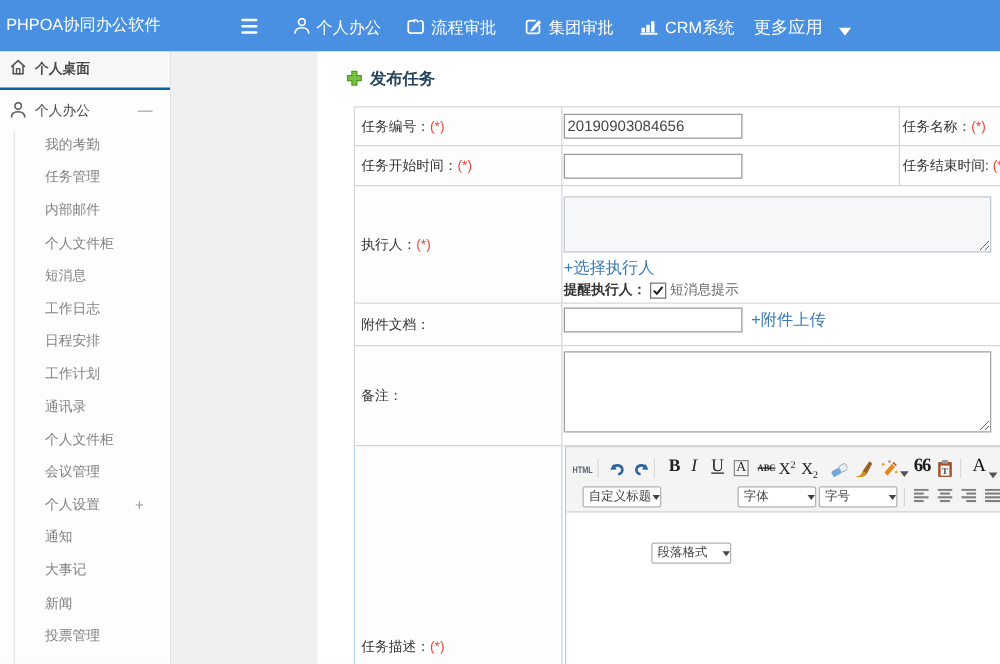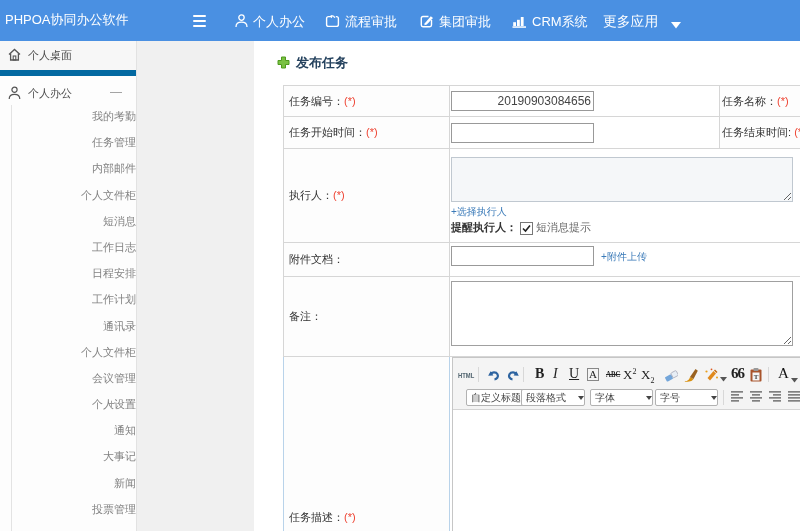--- a/index.html
+++ b/index.html
@@ -5,41 +5,41 @@
 * { margin:0; padding:0; box-sizing:content-box; }
 html,body { width:800px; height:531px; overflow:hidden; font-family:"Liberation Sans",sans-serif; background:#f0f0f0; }
 #topbar { position:absolute; left:0; top:0; width:800px; height:41px; background:#4a90e2; color:#fff; z-index:10; }
 #logo { position:absolute; left:5px; top:11px; font-size:13px; color:#fff; }
 .tbi { position:absolute; top:0; height:41px; color:#fff; font-size:14px; }
 #hamb { left:193px; top:15px; width:13px; }
 #hamb div { height:2px; background:#fff; margin-bottom:3px; border-radius:1px; }
 .navitem { position:absolute; top:13px; color:#fff; font-size:13px; white-space:nowrap; }
 .navitem svg { vertical-align:-2px; margin-right:5px; }
 #sidebar { position:absolute; left:0; top:41px; width:136px; height:490px; background:#fdfdfd; border-right:1px solid #e2e2e2; z-index:5; }
-#sb-desk { height:29px; line-height:29px; background:#f7f7f7; border-bottom:6px solid #0369a1; color:#4a4a4a; font-size:11px; }
+#sb-desk { height:29px; line-height:29px; background:#f7f7f7; border-bottom:2px solid #0369a1; color:#4a4a4a; font-size:11px;font-weight:bold; }
 #sb-desk svg { vertical-align:-2px; margin-left:8px; margin-right:7px; }
 #sb-office { height:34px; line-height:34px; color:#4a4a4a; font-size:11px; position:relative; }
 #sb-office svg { vertical-align:-3px; margin-left:8px; margin-right:7px; }
 #sb-office .minus { position:absolute; right:14px; top:-1px; color:#999; font-size:12px; }
 #sb-list { position:absolute; left:0; top:62px; width:136px; }
 #treeline { position:absolute; left:11px; top:64px; bottom:0; width:1px; background:#e3e3e3; height:428px; }
-.sbi { height:26.2px; line-height:26.2px; padding-left:36px; color:#828282; font-size:11px; position:relative;text-align:right; }
+.sbi { height:26.2px; line-height:26.2px; padding-left:36px; color:#828282; font-size:11px; position:relative; }
 .sbi .plus { position:absolute; right:21px; top:0; color:#999; font-size:12px; }
 #graystrip { position:absolute; left:137px; top:41px; width:117px; height:490px; background:#f0f0f0; }
 #content { position:absolute; left:254px; top:41px; width:546px; height:490px; background:#fff; }
 #title { position:absolute; left:23px; top:13px; height:18px; font-size:13px; font-weight:bold; color:#25425e; }
 #title svg { vertical-align:-2px; margin-right:6px; }
 #formtable { position:absolute; left:29px; top:44px; border-collapse:collapse; table-layout:fixed; width:1060px; background:#fff; }
 #formtable td { border:1px solid #d6d6d6; font-size:11px; color:#333; vertical-align:middle; }
 #formtable td.lab { padding-left:5px; background:#fdfdfd; }
 #formtable td.ct { padding-left:1px; }
 #formtable td.lab2 { padding-left:2px; }
 .req { color:#e43; }
-input.txt { width:137px; height:18px; border:1px solid #999; font-size:12px; color:#444; padding:0 2px; font-family:"Liberation Sans",sans-serif;text-align:right; }
-a.lnk { color:#3a7ab8; text-decoration:none; font-size:10px;text-align:right; }
+input.txt { width:137px; height:18px; border:1px solid #999; font-size:12px; color:#444; padding:0 2px; font-family:"Liberation Sans",sans-serif; }
+a.lnk { color:#3a7ab8; text-decoration:none; font-size:13px;text-align:right; }
 .cb { display:inline-block; width:11px; height:11px; border:1px solid #777; background:#fff; line-height:9px; text-align:center; vertical-align:-2px; margin-left:3px; }
 textarea.ta { border:1px solid #bbb; font-family:"Liberation Sans",sans-serif; resize:both; }
 #exeta { display:block; margin-top:8px; width:340px; height:43px; background:#f5f7f9; border-color:#c0c8d0; }
 #remarkta { display:block; margin-top:4px; width:340px; height:63px; background:#fff; border:1px solid #a0a0a0; }
 
 #editor { position:absolute; left:198px; top:316px; width:600px; height:260px; border:1px solid #c6c6c6; background:#fff; }
 #tbar { position:absolute; left:0; top:0; width:600px; height:52px; background:#f4f4f4; border-bottom:1px solid #d4d4d4; box-sizing:border-box; }
 .ti { position:absolute; top:9px; }
 .ti svg, .ali svg { display:block; }
 .tsep { position:absolute; top:9px; width:1px; height:15px; background:#d8d8d8; }
@@ -229,21 +229,21 @@
           </svg>
         </span>
       <span class="tsep" style="left:315px;"></span>
       <span class="ti serif" style="left:325px; top:7px; font-size:15px; color:#111;">A</span>
       <span class="ti" style="left:338px; top:19px;">
           <svg width="7" height="6" viewBox="0 0 7 6">
             <path d="M0 1 L7 1 L3.5 5.5 Z" fill="#555"></path>
           </svg>
         </span>
       <span class="sel" style="left:13px; width:61px;"><span class="st">自定义标题</span></span>
-      <span class="sel" style="left:68px; width:62px;"><span class="st">段落格式</span></span>
+      <span class="sel" style="left:68px; width:62px;margin-top:45px;"><span class="st">段落格式</span></span>
       <span class="sel" style="left:137px; width:61px;"><span class="st">字体</span></span>
       <span class="sel" style="left:202px; width:61px;"><span class="st">字号</span></span>
       <span class="tsep2" style="left:270px;"></span>
       <span class="ali" style="left:278px;">
           <svg width="12" height="11" viewBox="0 0 12 11">
             <rect x="0" y="0" width="12" height="1.7" fill="#808080"></rect>
             <rect x="0" y="3" width="8" height="1.7" fill="#808080"></rect>
             <rect x="0" y="6" width="12" height="1.7" fill="#808080"></rect>
             <rect x="0" y="9" width="8" height="1.7" fill="#808080"></rect>
           </svg>

